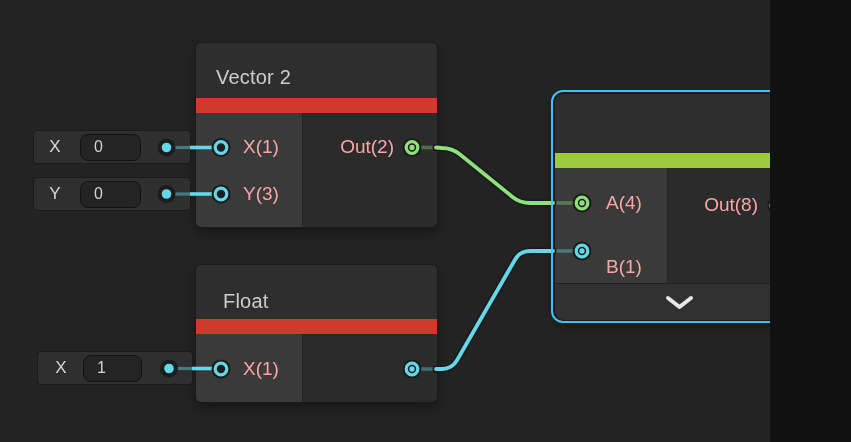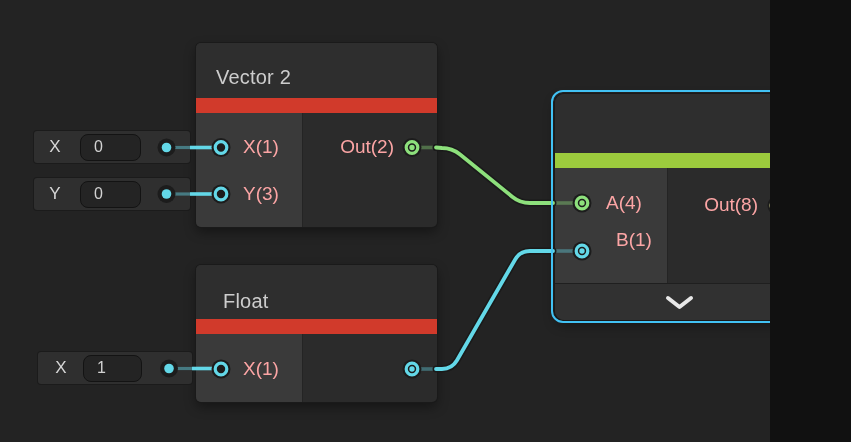--- a/index.html
+++ b/index.html
@@ -71,21 +71,21 @@
   <div class="node-title" style="left:216px;top:290px;margin-left:7px;">Float</div>
   <div class="port-label" style="left:243px;top:358px;">X(1)</div>
 
   <div class="node" style="left:555px;top:94px;width:248px;height:226px;border-radius:9px;">
     <div class="node-header" style="height:59px;"></div>
     <div class="accent green" style="top:59px;height:15px;"></div>
     <div class="col-left" style="top:74px;width:112px;height:115px;"></div>
     <div class="footer" style="top:189px;height:37px;"></div>
   </div>
   <div class="port-label" style="left:606px;top:192px;">A(4)</div>
-  <div class="port-label" style="left:606px;top:229px;margin-left:10px;">B(1)</div>
+  <div class="port-label" style="left:606px;top:256px;">B(1)</div>
   <div class="port-label right" style="left:662px;top:194px;width:96px;">Out(8)</div>
   <div id="selection-border"></div>
 
   <div class="widget" style="left:34px;top:131px;width:156px;height:32px;">
     <div class="widget-label" style="left:6px;width:30px;">X</div>
     <div class="widget-field" style="left:46px;top:2.5px;width:61px;height:27px;">0</div>
   </div>
   <div class="widget" style="left:34px;top:178px;width:156px;height:32px;">
     <div class="widget-label" style="left:6px;width:30px;">Y</div>
     <div class="widget-field" style="left:46px;top:2.5px;width:61px;height:27px;">0</div>

